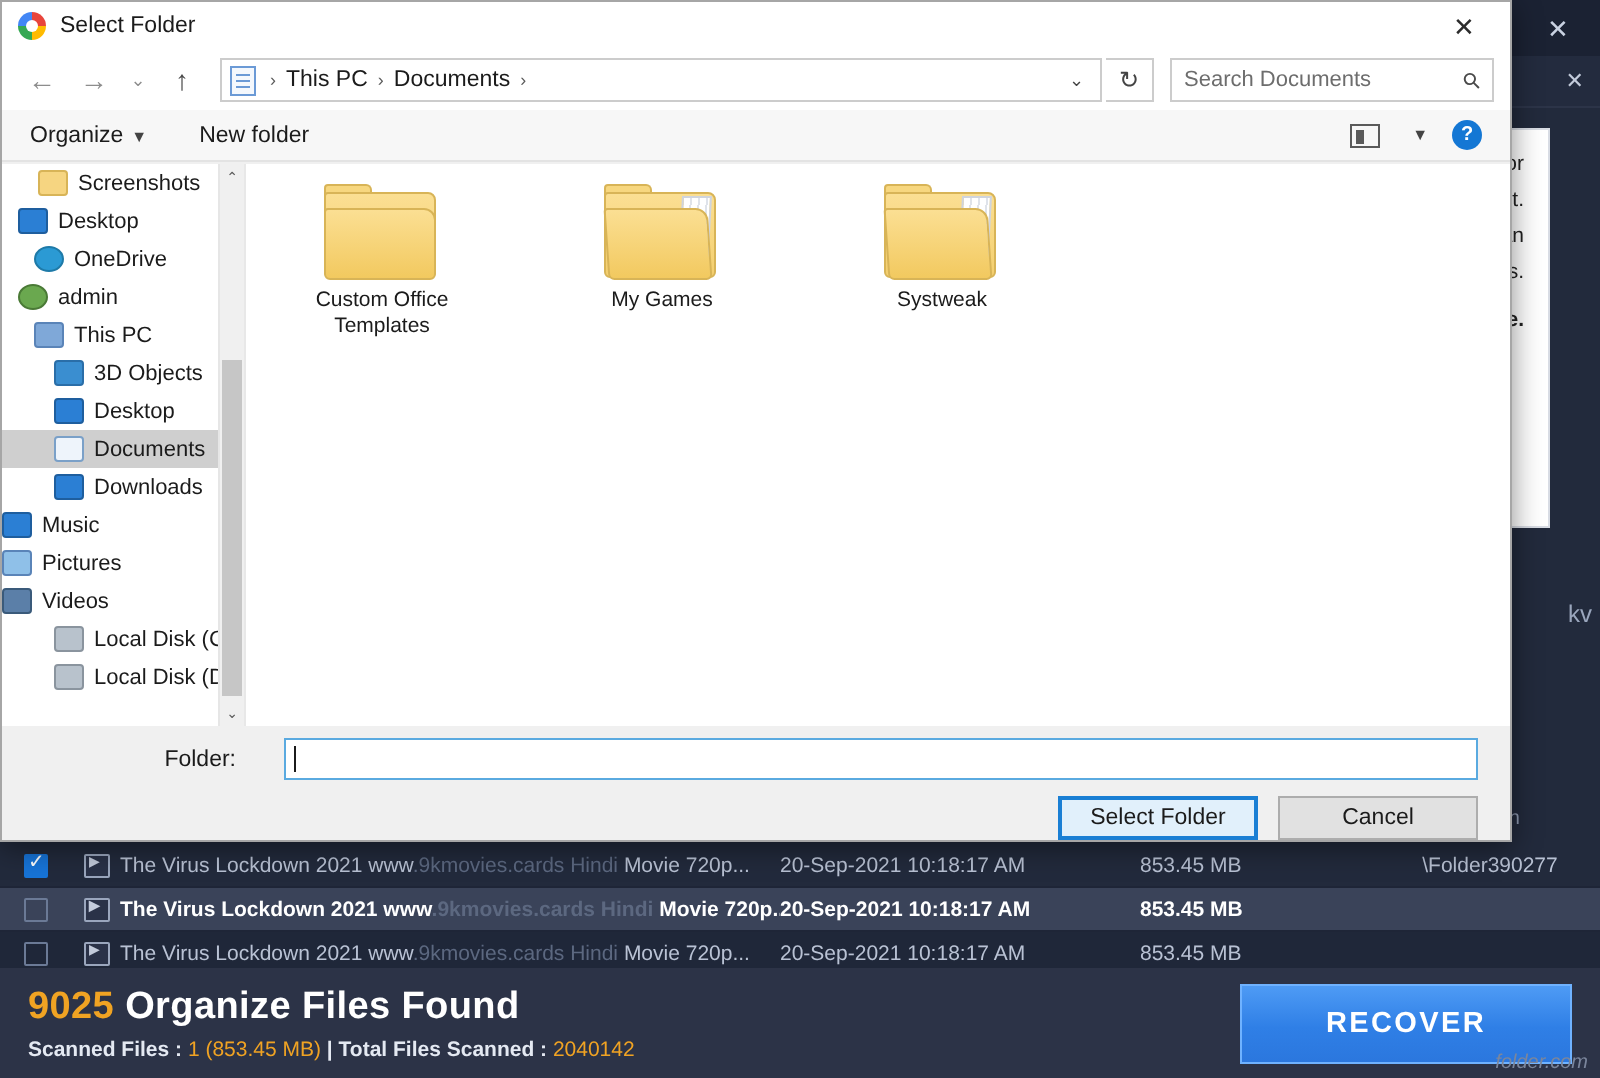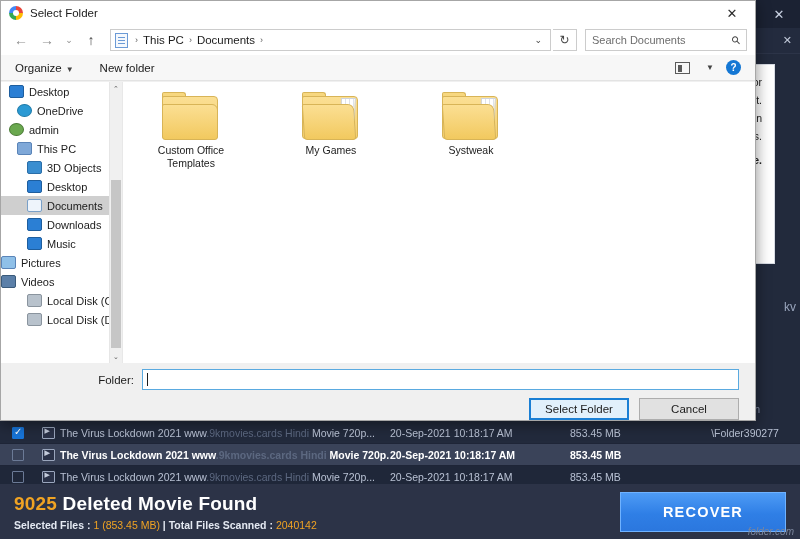--- a/index.html
+++ b/index.html
@@ -285,20 +285,21 @@
   .folder.plain .front { transform: none; left: 0; width: 56px; height: 36px; }
 
   
   .dlg-foot {
     position: absolute; left: 0; right: 0; bottom: 0; height: 57px;
     background: #f0f0f0;
   }
   .folderrow {
     display: flex; align-items: center; padding: 6px 16px 0 0;
     justify-content: flex-end;
+    gap: 16px;
   }
   .folderlbl { font-size: 11.5px; color: #1b1b1b; margin-right: 8px; }
   .folderinput {
     width: 597px; height: 21px;
     border: 1px solid #5aaae0; background: #ffffff;
     display: flex; align-items: center; padding: 0 4px;
     font-size: 11.5px; color: #1b1b1b;
   }
   .caret-bar {
     width: 1px; height: 13px; background: #1b1b1b;
@@ -400,24 +401,24 @@
         <span>The Virus Lockdown 2021 ww</span><span class="dim">w.9kmovies.cards Hindi </span><span>Movie 720p...</span>
       </div>
       <div class="fl-date">20-Sep-2021 10:18:17 AM</div>
     </div>
   </div>
 
   <div id="bg-status">
     <div>
       <div class="st-line1">
         <span class="num">9025</span>
-        <span>Deleted Movie Found</span>
+        <span>Organize Files Found</span>
       </div>
       <div class="st-line2">
-        <span>Selected Files : </span><span class="amb">1 (853.45 MB)</span><span> | </span><span>Total Files Scanned : </span><span class="amb">2040142</span>
+        <span>Scanned Files : </span><span class="amb">1 (853.45 MB)</span><span> | </span><span>Total Files Scanned : </span><span class="amb">2040142</span>
       </div>
     </div>
     <div id="recover-btn">RECOVER</div>
   </div>
 
   <div class="wm">folder.com</div>
 </div>
 
 <div id="dialog">
 
@@ -456,20 +457,24 @@
     <span class="right">
       <span class="viewico"></span>
       <span class="caret">▼</span>
       <span class="helpico">?</span>
     </span>
   </div>
 
   <div class="dlg-body">
 
     <div class="tree" id="tree-host">
+      <div class="tnode" style="padding-left: 18px;">
+          <span class="ti" style="background: rgb(246, 213, 129); border: 1px solid rgb(216, 180, 87); border-radius: 2px; display: inline-block;"></span>
+          <span>Screenshots</span>
+        </div>
         <div class="tnode" style="padding-left: 8px;">
           <span class="ti" style="background: rgb(43, 127, 212); border: 1px solid rgb(30, 94, 158); border-radius: 2px; display: inline-block;"></span>
           <span>Desktop</span>
         </div>
         <div class="tnode" style="padding-left: 16px;">
           <span class="ti" style="background: rgb(43, 154, 212); border: 1px solid rgb(30, 122, 168); border-radius: 50%; display: inline-block;"></span>
           <span>OneDrive</span>
         </div>
         <div class="tnode" style="padding-left: 8px;">
           <span class="ti" style="background: rgb(106, 168, 79); border: 1px solid rgb(74, 122, 54); border-radius: 50%; display: inline-block;"></span>
@@ -488,21 +493,21 @@
           <span>Desktop</span>
         </div>
         <div class="tnode sel" style="padding-left: 26px;">
           <span class="ti" style="background: rgb(238, 244, 251); border: 1px solid rgb(122, 160, 200); border-radius: 2px; display: inline-block;"></span>
           <span>Documents</span>
         </div>
         <div class="tnode" style="padding-left: 26px;">
           <span class="ti" style="background: rgb(43, 127, 212); border: 1px solid rgb(30, 94, 158); border-radius: 2px; display: inline-block;"></span>
           <span>Downloads</span>
         </div>
-        <div class="tnode" style="padding-left: 26px;">
+        <div class="tnode" style="">
           <span class="ti" style="background: rgb(43, 127, 212); border: 1px solid rgb(30, 94, 158); border-radius: 2px; display: inline-block;"></span>
           <span>Music</span>
         </div>
         <div class="tnode" style="">
           <span class="ti" style="background: rgb(143, 192, 232); border: 1px solid rgb(90, 132, 184); border-radius: 2px; display: inline-block;"></span>
           <span>Pictures</span>
         </div>
         <div class="tnode" style="">
           <span class="ti" style="background: rgb(91, 127, 168); border: 1px solid rgb(58, 90, 122); border-radius: 2px; display: inline-block;"></span>
           <span>Videos</span>

